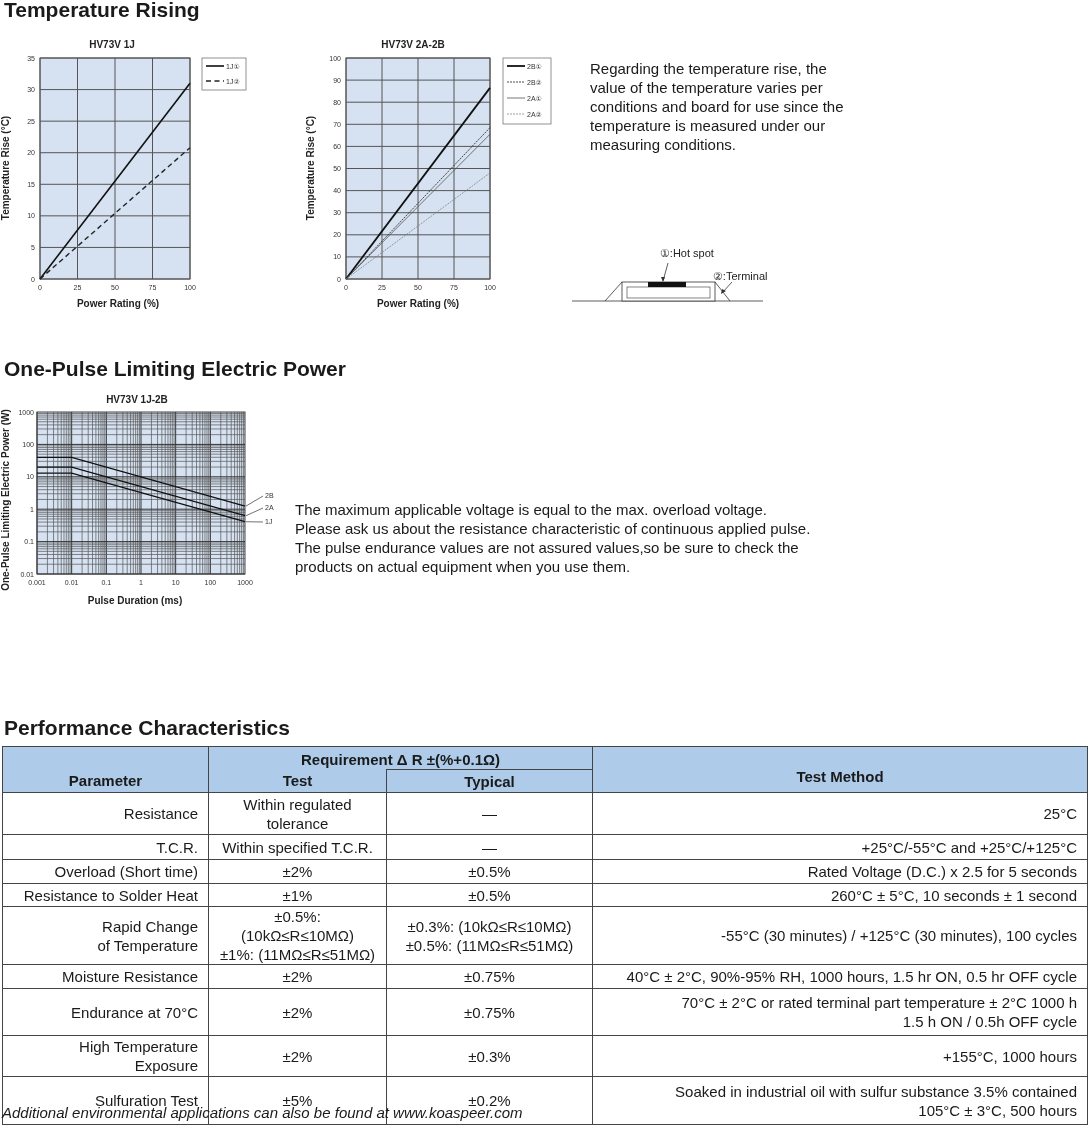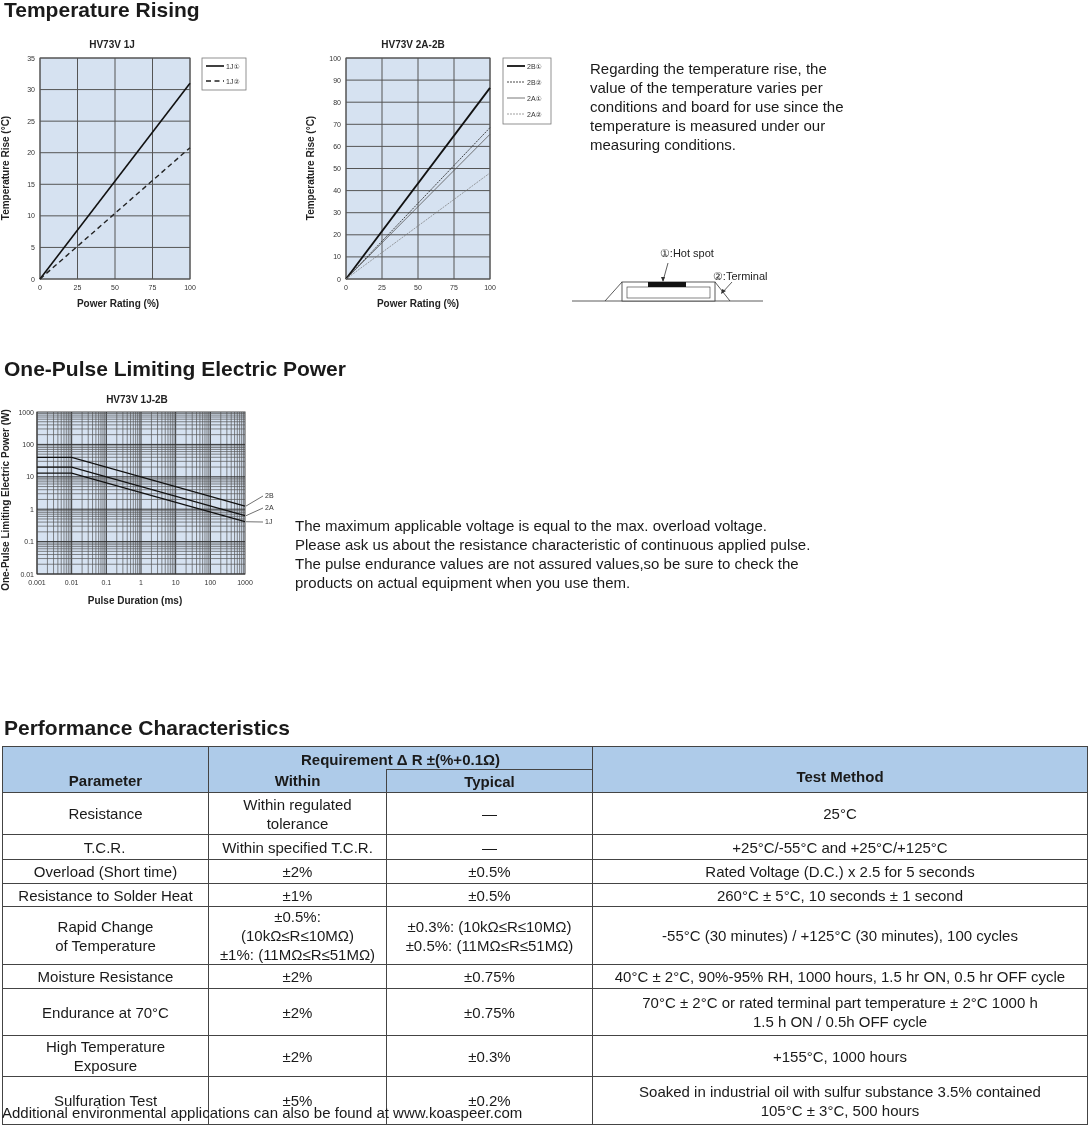--- a/index.html
+++ b/index.html
@@ -6,21 +6,21 @@
   html, body { margin: 0; padding: 0; background: #ffffff; }
   body { width: 1089px; height: 1145px; position: relative; font-family: "Liberation Sans", sans-serif; color: #1a1a1a; overflow: hidden; }
   .abs { position: absolute; }
   .section-title { font-family: "Liberation Sans", sans-serif; font-weight: bold; font-size: 21px; color: #1a1a1a; white-space: nowrap; }
   .note { font-size: 15px; line-height: 19px; color: #1a1a1a; white-space: pre-line; }
   svg text { font-family: "Liberation Sans", sans-serif; }
   table.perf { position: absolute; left: 2px; top: 746px; width: 1086px; border-collapse: collapse; font-size: 15px; color: #1a1a1a; }
   table.perf td, table.perf th { border: 1.5px solid #444; padding: 0 10px; }
   table.perf thead th { background: #aecbe9; font-weight: bold; text-align: center; }
   table.perf td.c { text-align: center; }
-  table.perf td.l { text-align: center; }
+  table.perf td.l { text-align: right; }
   .footer { font-size: 15px; color: #1a1a1a; white-space: nowrap; }
 </style>
 </head>
 <body>
 
 <div class="abs section-title" style="left:4px; top:-2px;">Temperature Rising</div>
 
 <svg class="abs" style="left:0; top:30px;" width="260" height="290">
   <text id="c1-title" x="112" y="18" font-size="10" font-weight="bold" text-anchor="middle" fill="#222">HV73V 1J</text>
   <rect x="40" y="28" width="150" height="221" fill="#d6e2f1" stroke="#555" stroke-width="1"></rect>
@@ -287,36 +287,36 @@
       <text x="265" y="108">2B</text>
       <line x1="246" y1="125.70136619770395" x2="263" y2="118" stroke="#333" stroke-width="0.7"></line>
       <text x="265" y="120">2A</text>
       <line x1="246" y1="131.74580304228056" x2="263" y2="132" stroke="#333" stroke-width="0.7"></line>
       <text x="265" y="134">1J</text>
     </g>
   <text id="c3-xlabel" x="135" y="214" font-size="10" font-weight="bold" text-anchor="middle" fill="#222">Pulse Duration (ms)</text>
   <text id="c3-ylabel" x="9" y="110" font-size="10" font-weight="bold" text-anchor="middle" fill="#222" transform="rotate(-90 9 110)">One-Pulse Limiting Electric Power (W)</text>
 </svg>
 
-<div class="abs note" style="left:295px; top:516px; width:600px;">The maximum applicable voltage is equal to the max. overload voltage.
+<div class="abs note" style="left:295px; top:500px; width:600px;">The maximum applicable voltage is equal to the max. overload voltage.
 Please ask us about the resistance characteristic of continuous applied pulse.
 The pulse endurance values are not assured values,so be sure to check the
 products on actual equipment when you use them.</div>
 
 <div class="abs section-title" style="left:4px; top:716px;">Performance Characteristics</div>
 
 <table class="perf">
   <thead>
     <tr style="height:23px;">
       <th rowspan="2" style="width:206px; vertical-align:bottom; padding-bottom:3px;">Parameter</th>
       <th colspan="2" style="border-bottom:none; padding-top:2px;">Requirement Δ R ±(%+0.1Ω)</th>
       <th rowspan="2" style="vertical-align:bottom; padding-bottom:7px;">Test Method</th>
     </tr>
     <tr style="height:23px;">
-      <th style="width:178px; border-top:none;">Within</th>
+      <th style="width:178px; border-top:none;">Test</th>
       <th style="width:206px;">Typical</th>
     </tr>
   </thead>
   <tbody id="perf-body">
       <tr style="height: 42px;">
         <td class="l" style="white-space: pre-line; line-height: 19px;">Resistance</td>
         <td class="c" style="white-space: pre-line; line-height: 19px;">Within regulated
 tolerance</td>
         <td class="c" style="white-space: pre-line; line-height: 19px;">—</td>
         <td class="l" style="white-space: pre-line; line-height: 19px;">25°C</td>
@@ -371,13 +371,13 @@
       <tr style="height: 48px;">
         <td class="l" style="white-space: pre-line; line-height: 19px;">Sulfuration Test</td>
         <td class="c" style="white-space: pre-line; line-height: 19px;">±5%</td>
         <td class="c" style="white-space: pre-line; line-height: 19px;">±0.2%</td>
         <td class="l" style="white-space: pre-line; line-height: 19px;">Soaked in industrial oil with sulfur substance 3.5% contained
 105°C ± 3°C, 500 hours</td>
       </tr>
     </tbody>
 </table>
 
-<div class="abs footer" style="left:2px; top:1104px;">Additional environmental applications can also be found at www.koaspeer.com</div>
+<div class="abs footer" style="left:2px; top:1104px;font-style:italic;">Additional environmental applications can also be found at www.koaspeer.com</div>
 
 </body></html>

